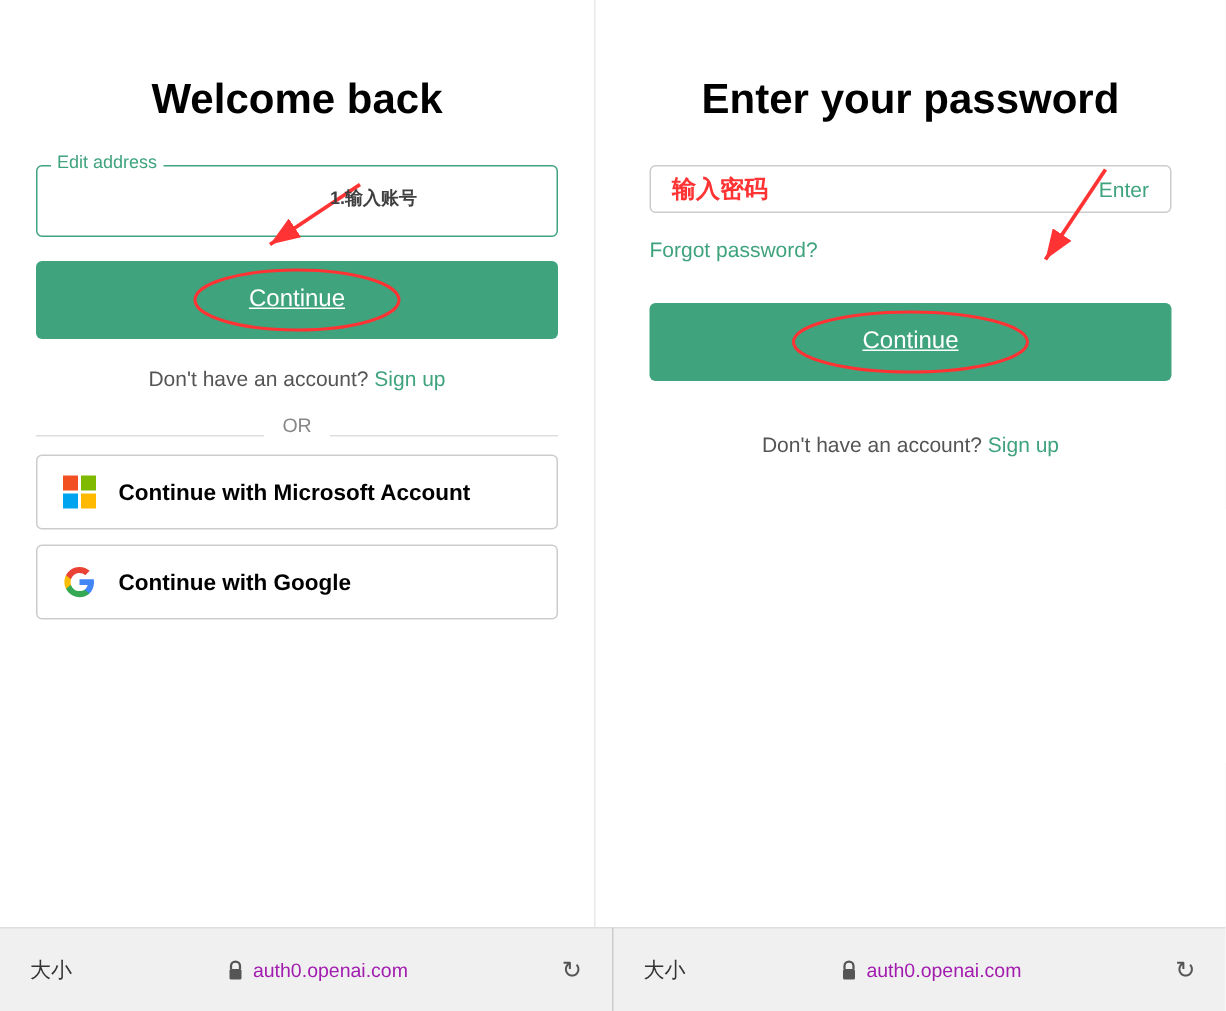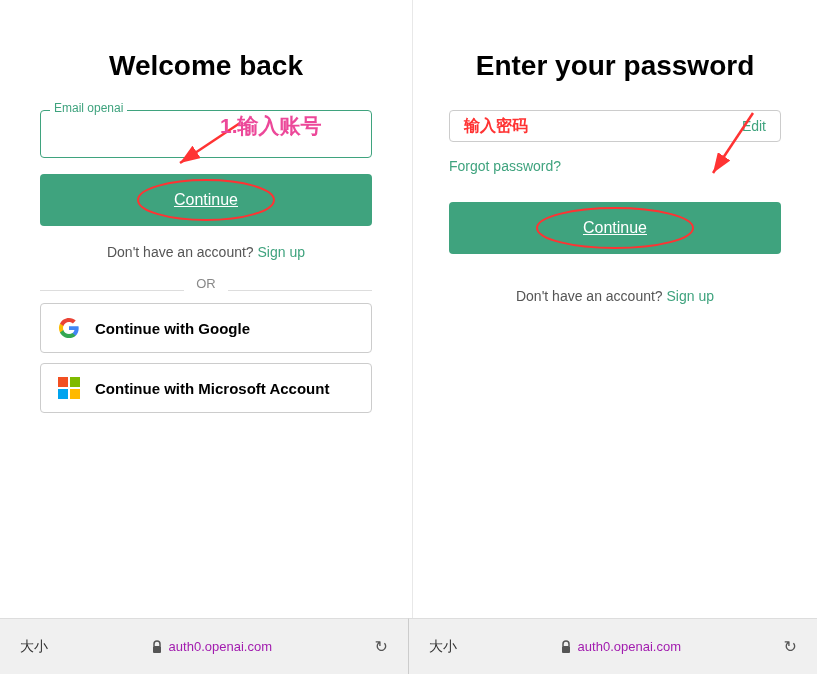--- a/index.html
+++ b/index.html
@@ -253,21 +253,21 @@
       align-items: center;
       gap: 6px;
       font-size: 13px;
       color: #a21caf;
     }
 
     
     .left-panel-wrapper {
       position: relative;
       flex: 1;
-      padding: 50px 40px 30px;
+      padding: 50px 24px 30px;
       display: flex;
       flex-direction: column;
       align-items: center;
     }
 
     .right-panel-wrapper {
       position: relative;
       flex: 1;
       padding: 50px 36px 30px;
       display: flex;
@@ -278,83 +278,83 @@
   </style>
 </head>
 <body>
 
 <div class="main-area">
 
   <div class="left-panel-wrapper">
     <h1 class="panel-title">Welcome back</h1>
 
     <div class="form-group">
-      <span class="floating-label">Email openai</span>
+      <span class="floating-label">Edit address</span>
       <input class="text-input" type="text" style="">
     </div>
 
     <svg style="position:absolute;top:118px;left:160px;width:120px;height:60px;pointer-events:none;overflow:visible;">
       <defs>
         <marker id="arrowhead-left" markerWidth="8" markerHeight="6" refX="8" refY="3" orient="auto">
           <polygon points="0 0, 8 3, 0 6" fill="#ff3333"></polygon>
         </marker>
       </defs>
       <line x1="80" y1="5" x2="20" y2="45" stroke="#ff3333" stroke-width="2.5" marker-end="url(#arrowhead-left)"></line>
     </svg>
-    <div style="position:absolute;top:112px;left:220px;color:#ec4899;font-size:21px;font-weight:bold;pointer-events:none;">1.输入账号</div>
+    <div style="position:absolute;top:124px;left:220px;color:#404040;font-size:12px;font-weight:bold;pointer-events:none;">1.输入账号</div>
 
     <div style="position:relative;width:100%;">
       <button class="continue-btn">Continue</button>
       <svg style="position:absolute;top:4px;left:50%;transform:translateX(-50%);width:140px;height:44px;pointer-events:none;">
         <ellipse cx="70" cy="22" rx="68" ry="20" fill="none" stroke="#ff3333" stroke-width="2"></ellipse>
       </svg>
     </div>
 
     <p class="signup-text">
       <span>Don't have an account?</span>
       <a class="signup-link">Sign up</a>
     </p>
 
     <div class="divider">
       <div class="divider-line"></div>
       <span class="divider-text">OR</span>
       <div class="divider-line"></div>
     </div>
+
+    <button class="social-btn">
+      <span class="social-icon">
+        <div class="microsoft-squares">
+          <div class="ms-sq-1"></div>
+          <div class="ms-sq-2"></div>
+          <div class="ms-sq-3"></div>
+          <div class="ms-sq-4"></div>
+        </div>
+      </span>
+      <span>Continue with Microsoft Account</span>
+    </button>
 
     <button class="social-btn">
       <span class="social-icon">
         <svg class="google-g" viewBox="0 0 24 24" xmlns="http://www.w3.org/2000/svg">
           <path d="M22.56 12.25c0-.78-.07-1.53-.2-2.25H12v4.26h5.92c-.26 1.37-1.04 2.53-2.21 3.31v2.77h3.57c2.08-1.92 3.28-4.74 3.28-8.09z" fill="#4285F4"></path>
           <path d="M12 23c2.97 0 5.46-.98 7.28-2.66l-3.57-2.77c-.98.66-2.23 1.06-3.71 1.06-2.86 0-5.29-1.93-6.16-4.53H2.18v2.84C3.99 20.53 7.7 23 12 23z" fill="#34A853"></path>
           <path d="M5.84 14.09c-.22-.66-.35-1.36-.35-2.09s.13-1.43.35-2.09V7.07H2.18C1.43 8.55 1 10.22 1 12s.43 3.45 1.18 4.93l3.66-2.84z" fill="#FBBC05"></path>
           <path d="M12 5.38c1.62 0 3.06.56 4.21 1.64l3.15-3.15C17.45 2.09 14.97 1 12 1 7.7 1 3.99 3.47 2.18 7.07l3.66 2.84c.87-2.6 3.3-4.53 6.16-4.53z" fill="#EA4335"></path>
         </svg>
       </span>
       <span>Continue with Google</span>
     </button>
-
-    <button class="social-btn">
-      <span class="social-icon">
-        <div class="microsoft-squares">
-          <div class="ms-sq-1"></div>
-          <div class="ms-sq-2"></div>
-          <div class="ms-sq-3"></div>
-          <div class="ms-sq-4"></div>
-        </div>
-      </span>
-      <span>Continue with Microsoft Account</span>
-    </button>
   </div>
 
   <div class="right-panel-wrapper">
     <h1 class="panel-title">Enter your password</h1>
 
     <div class="email-display-bar">
       <span style="color:#ff3333;font-size:16px;font-weight:bold;">输入密码</span>
-      <span class="edit-link">Edit</span>
+      <span class="edit-link">Enter</span>
     </div>
 
     <svg style="position:absolute;top:108px;left:280px;width:100px;height:80px;pointer-events:none;overflow:visible;">
       <defs>
         <marker id="arrowhead-right" markerWidth="8" markerHeight="6" refX="8" refY="3" orient="auto">
           <polygon points="0 0, 8 3, 0 6" fill="#ff3333"></polygon>
         </marker>
       </defs>
       <line x1="60" y1="5" x2="20" y2="65" stroke="#ff3333" stroke-width="2.5" marker-end="url(#arrowhead-right)"></line>
     </svg>

